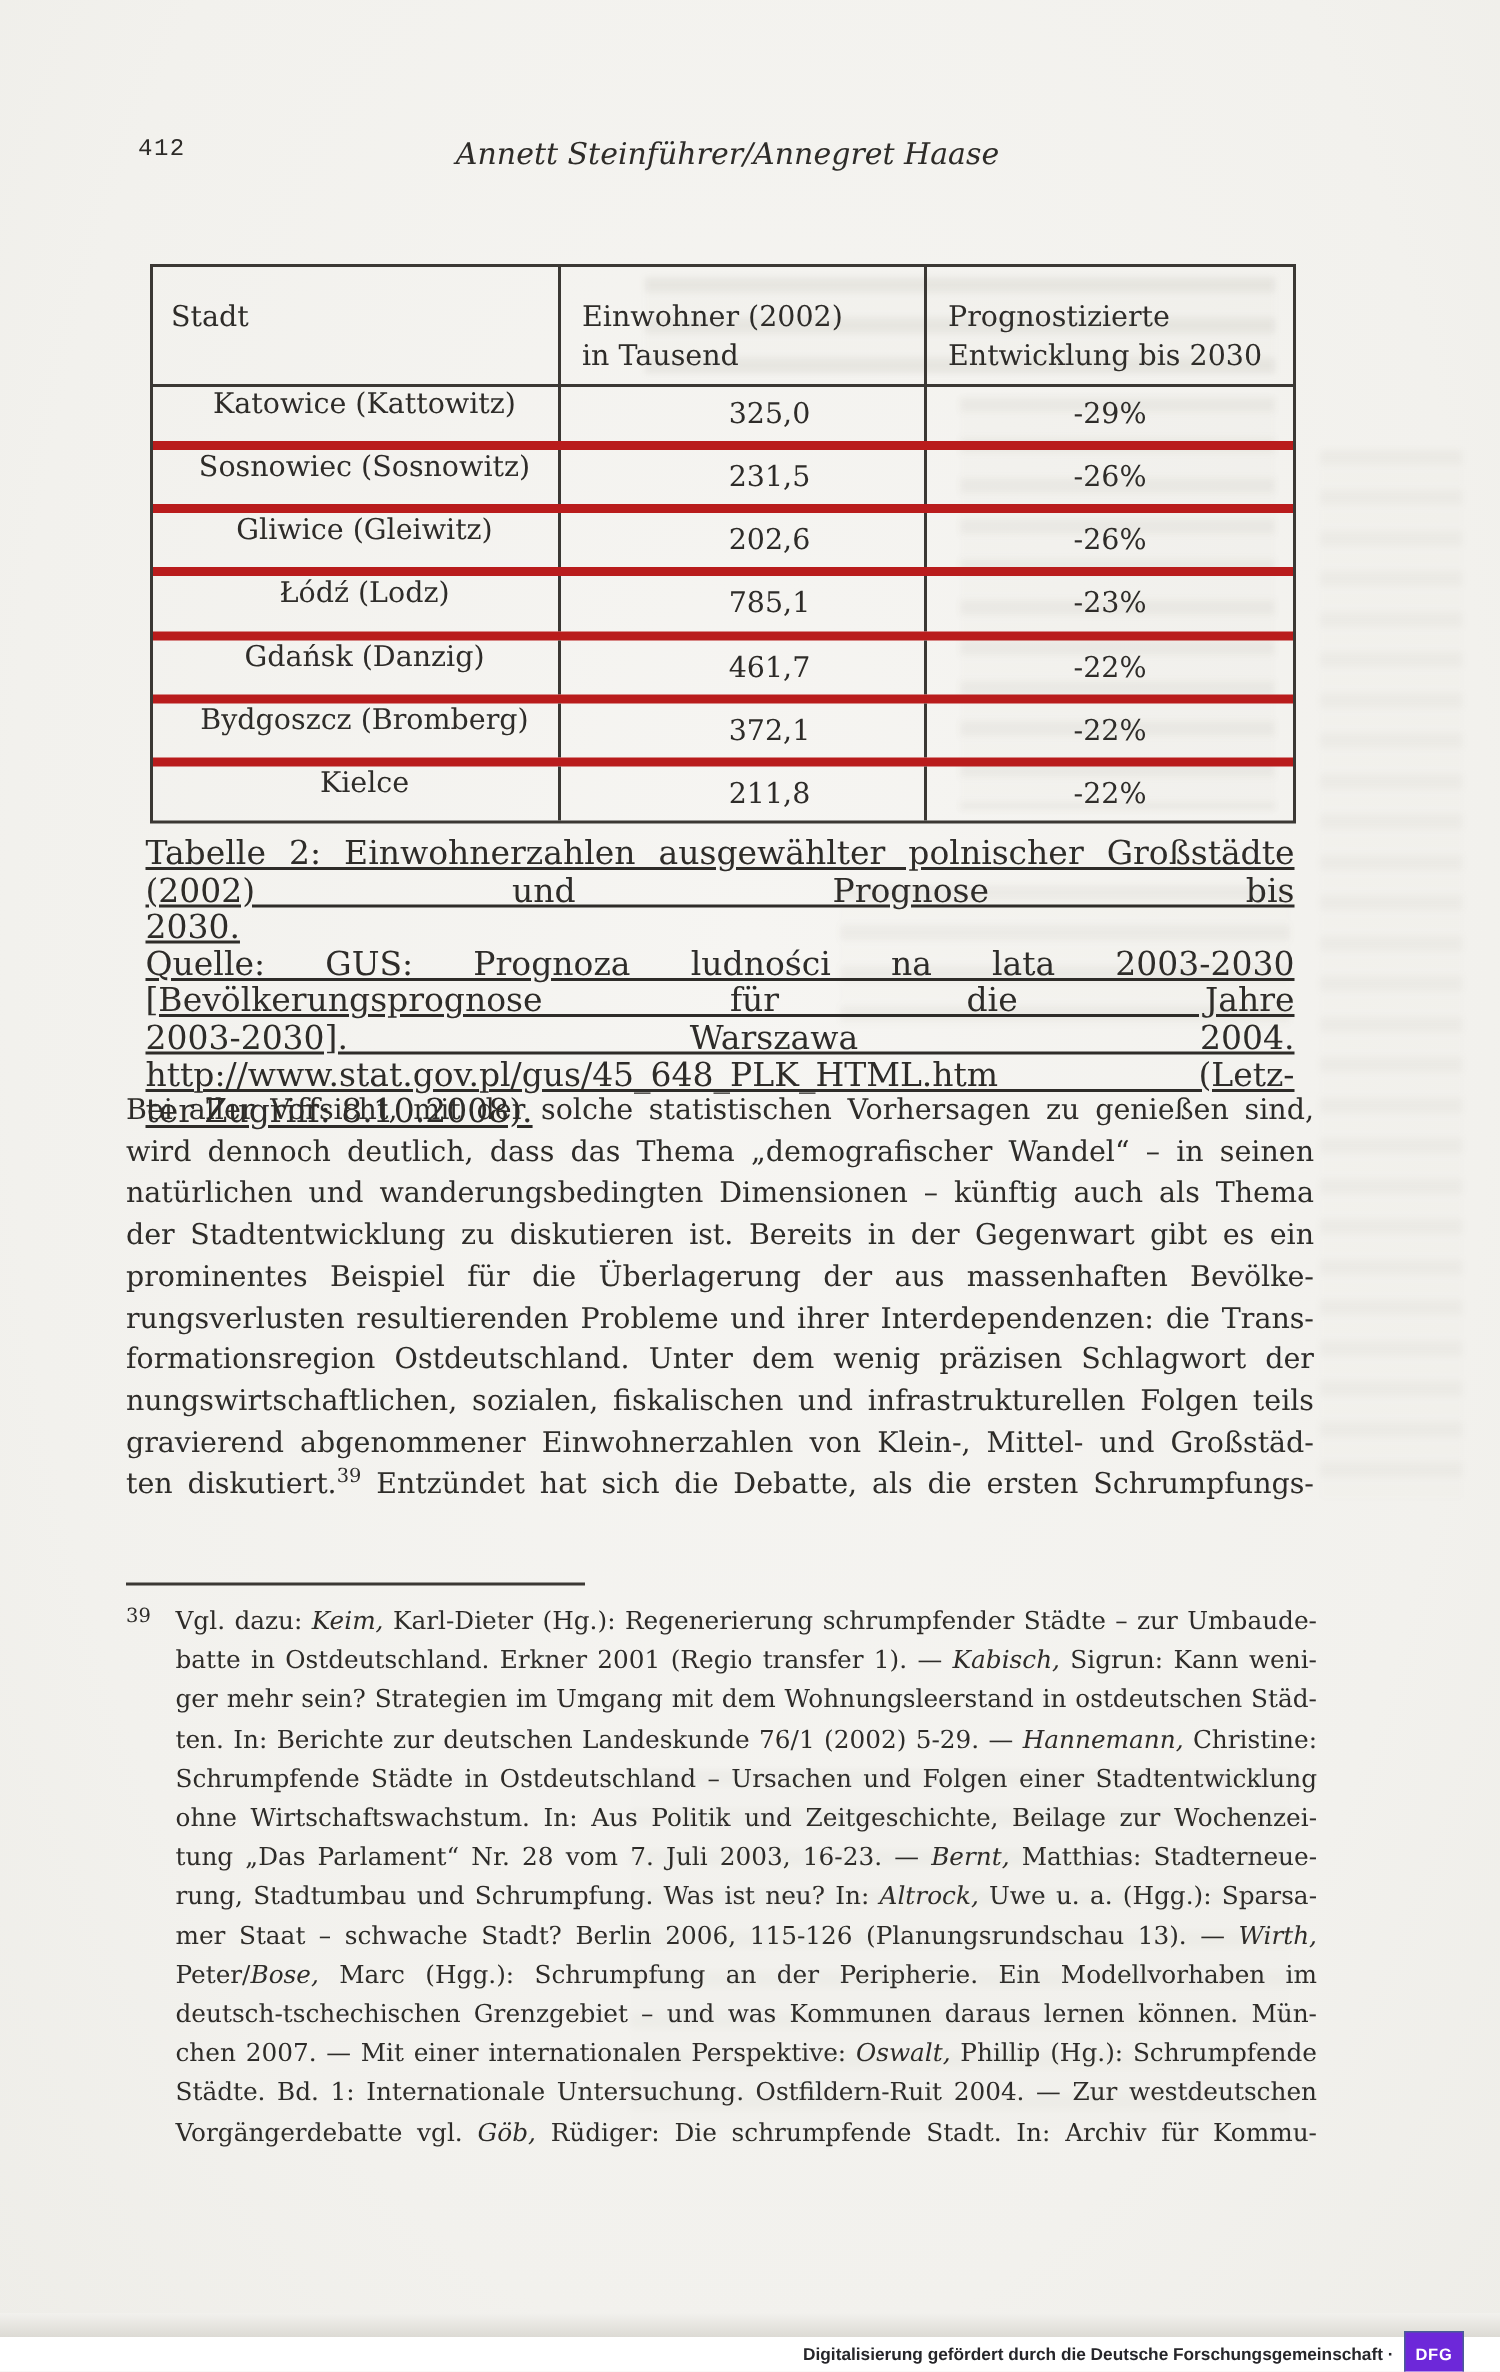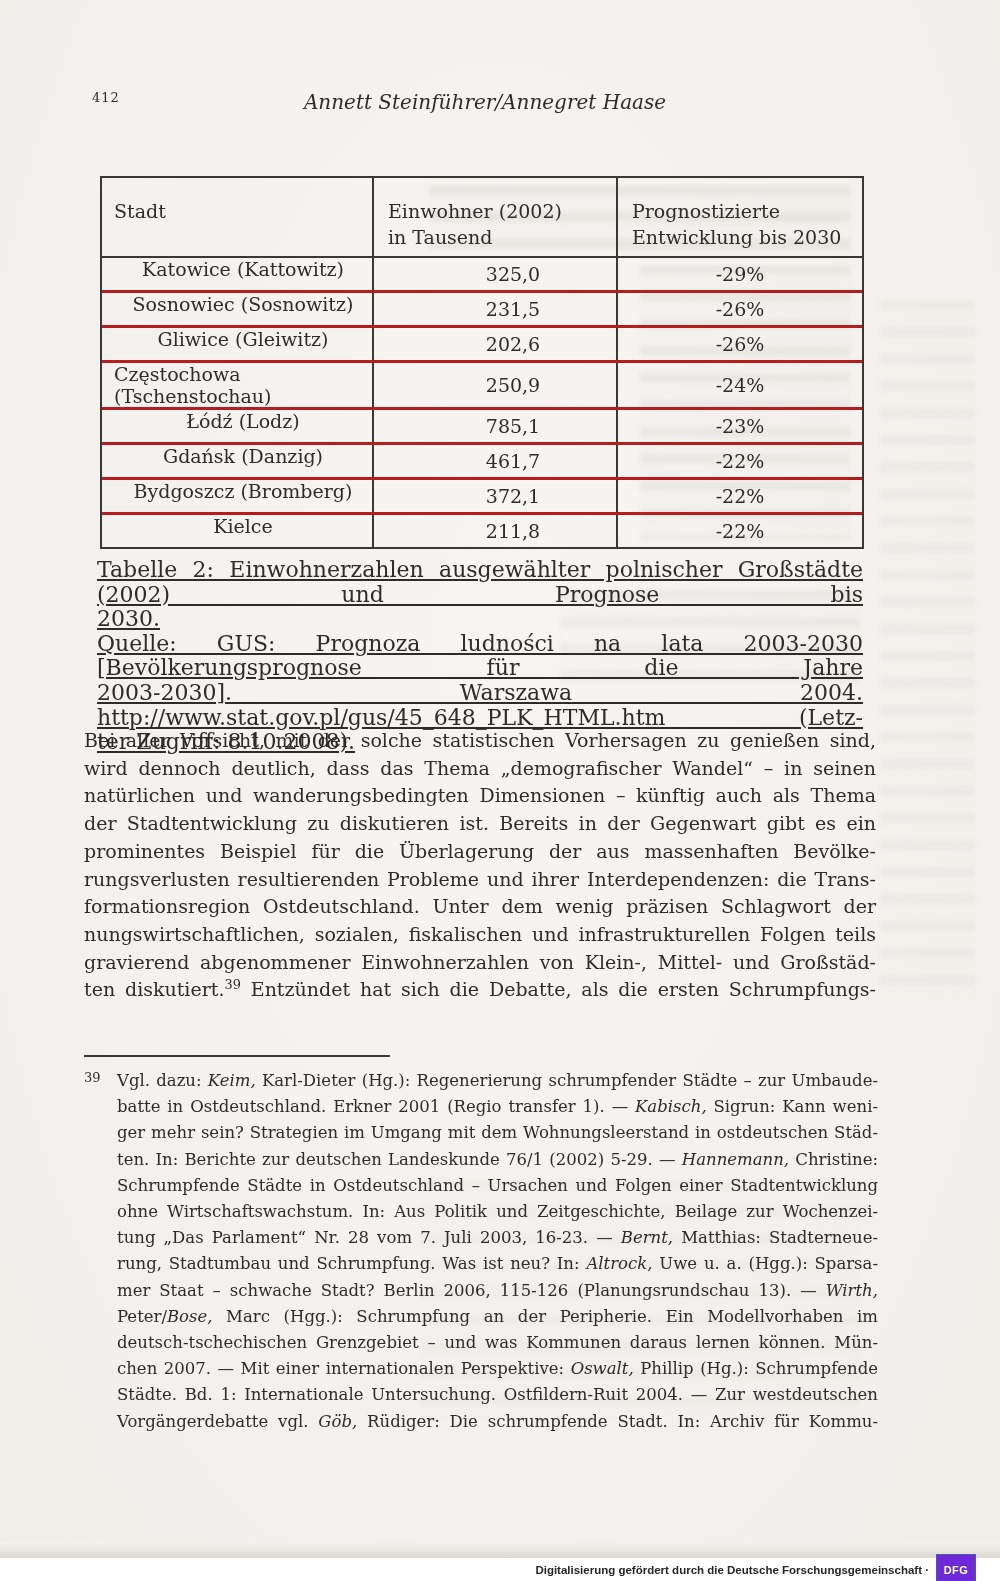--- a/index.html
+++ b/index.html
@@ -3,31 +3,31 @@
 <meta charset="utf-8">
 <style>
   * { box-sizing: border-box; }
   html, body { margin: 0; padding: 0; }
   body {
     width: 1000px; height: 1581px; position: relative; overflow: hidden;
     background: radial-gradient(ellipse at 50% 40%, #f6f5f2 0%, #f2f1ed 70%, #eeede8 100%);
     font-family: "DejaVu Serif", serif;
     color: #2e2c29;
   }
-  .page-num { position: absolute; left: 92px; top: 90px; font-size: 13px; letter-spacing: 1px; }
+  .page-num { position: absolute; left: 92px; top: 90px; font-size: 16px; letter-spacing: 1px; font-family: Liberation Mono, monospace; }
   .running-title { position: absolute; left: 0; top: 90px; width: 970px; text-align: center; font-style: italic; font-size: 20px; }
 
   
   .pop-table { position: absolute; left: 100px; top: 176px; width: 764px; height: 373px;
     border: 2px solid #3b3834; display: flex; flex-direction: column; }
   .thead { display: flex; height: 80px; border-bottom: 2px solid #3b3834; font-size: 19px; }
   .thead .cell { padding-top: 20px; line-height: 26px; }
   .tbody { flex: 1; display: flex; flex-direction: column; }
   .trow { display: flex; flex: 1; font-size: 19px; align-items: center; }
-  .trow + .trow { border-top: 3px solid #b91c1c; }
+  .trow + .trow { border-top: 6px solid #b91c1c; }
   .c1 { width: 272px; border-right: 2px solid #3b3834; padding-left: 12px; height: 100%; display: flex; flex-direction: column; justify-content: inherit; }
   .thead .c1 { display: block; }
   .c2 { width: 244px; border-right: 2px solid #3b3834; text-align: center; height: 100%; padding-left: 36px; }
   .c3 { flex: 1; text-align: center; height: 100%; }
   .trow .c1, .trow .c2, .trow .c3 { display: flex; align-items: center; }
   .trow .c2, .trow .c3 { justify-content: center; }
   .thead .c2, .thead .c3 { padding-left: 14px; text-align: left; }
 
   
   .caption { position: absolute; left: 97px; top: 558px; width: 766px; font-size: 22px; line-height: 24.6px; text-decoration: underline; }
@@ -97,25 +97,20 @@
         <div class="c1">Sosnowiec (Sosnowitz)</div>
         <div class="c2">231,5</div>
         <div class="c3">-26%</div>
       </div>
       <div class="trow">
         <div class="c1">Gliwice (Gleiwitz)</div>
         <div class="c2">202,6</div>
         <div class="c3">-26%</div>
       </div>
       <div class="trow">
-        <div class="c1">Częstochowa (Tschenstochau)</div>
-        <div class="c2">250,9</div>
-        <div class="c3">-24%</div>
-      </div>
-      <div class="trow">
         <div class="c1">Łódź (Lodz)</div>
         <div class="c2">785,1</div>
         <div class="c3">-23%</div>
       </div>
       <div class="trow">
         <div class="c1">Gdańsk (Danzig)</div>
         <div class="c2">461,7</div>
         <div class="c3">-22%</div>
       </div>
       <div class="trow">

